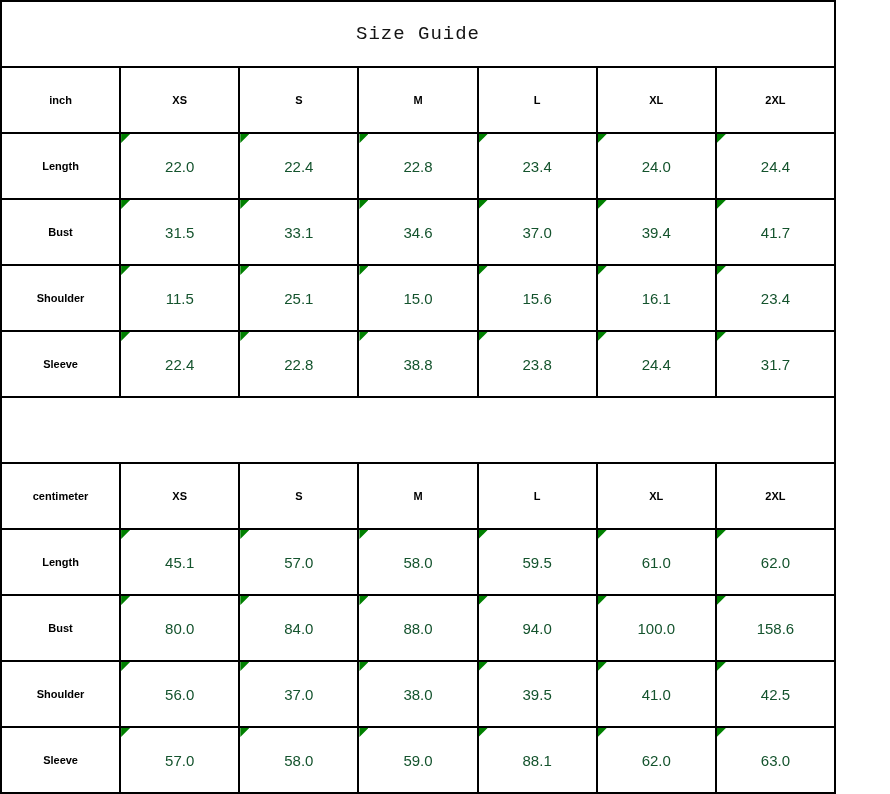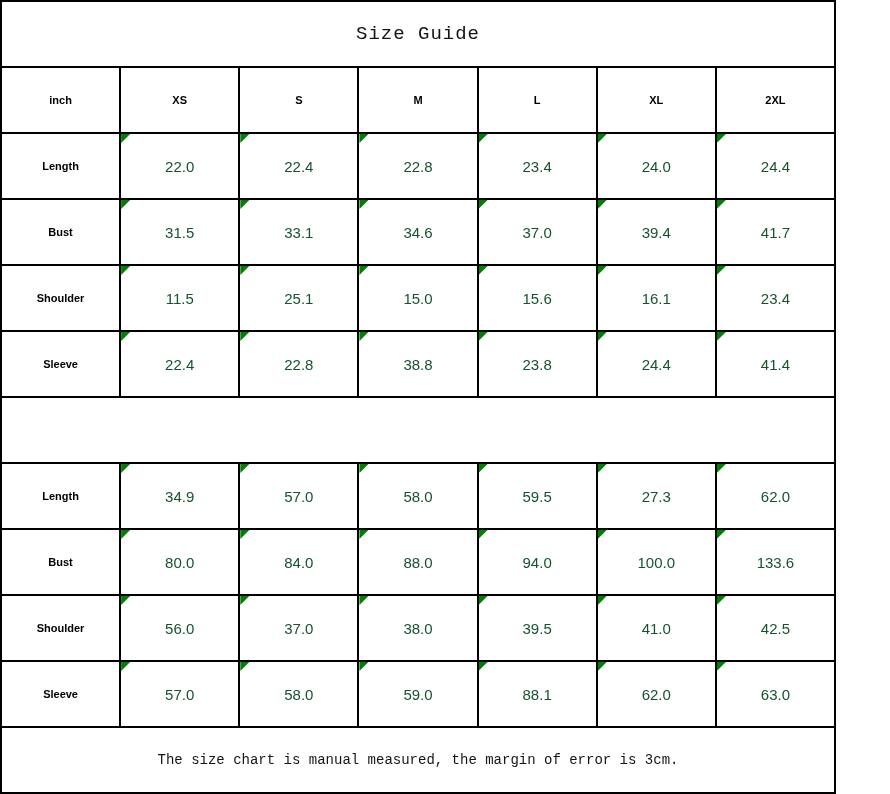--- a/index.html
+++ b/index.html
@@ -106,46 +106,55 @@
     <td class="value-cell"><i class="flag"></i><span>23.4</span></td>
   </tr>
 
   <tr>
     <td class="label-cell">Sleeve</td>
     <td class="value-cell"><i class="flag"></i><span>22.4</span></td>
     <td class="value-cell"><i class="flag"></i><span>22.8</span></td>
     <td class="value-cell"><i class="flag"></i><span>38.8</span></td>
     <td class="value-cell"><i class="flag"></i><span>23.8</span></td>
     <td class="value-cell"><i class="flag"></i><span>24.4</span></td>
-    <td class="value-cell"><i class="flag"></i><span>41.4</span></td>
+    <td class="value-cell"><i class="flag"></i><span>31.7</span></td>
   </tr>
 
   <tr>
     <td colspan="7" class="gap-cell"></td>
   </tr>
 
+  <tr>
+    <td class="unit-cell">centimeter</td>
+    <td class="size-cell">XS</td>
+    <td class="size-cell">S</td>
+    <td class="size-cell">M</td>
+    <td class="size-cell">L</td>
+    <td class="size-cell">XL</td>
+    <td class="size-cell">2XL</td>
+  </tr>
 
   <tr>
     <td class="label-cell">Length</td>
-    <td class="value-cell"><i class="flag"></i><span>34.9</span></td>
+    <td class="value-cell"><i class="flag"></i><span>45.1</span></td>
     <td class="value-cell"><i class="flag"></i><span>57.0</span></td>
     <td class="value-cell"><i class="flag"></i><span>58.0</span></td>
     <td class="value-cell"><i class="flag"></i><span>59.5</span></td>
-    <td class="value-cell"><i class="flag"></i><span>27.3</span></td>
+    <td class="value-cell"><i class="flag"></i><span>61.0</span></td>
     <td class="value-cell"><i class="flag"></i><span>62.0</span></td>
   </tr>
 
   <tr>
     <td class="label-cell">Bust</td>
     <td class="value-cell"><i class="flag"></i><span>80.0</span></td>
     <td class="value-cell"><i class="flag"></i><span>84.0</span></td>
     <td class="value-cell"><i class="flag"></i><span>88.0</span></td>
     <td class="value-cell"><i class="flag"></i><span>94.0</span></td>
     <td class="value-cell"><i class="flag"></i><span>100.0</span></td>
-    <td class="value-cell"><i class="flag"></i><span>133.6</span></td>
+    <td class="value-cell"><i class="flag"></i><span>158.6</span></td>
   </tr>
 
   <tr>
     <td class="label-cell">Shoulder</td>
     <td class="value-cell"><i class="flag"></i><span>56.0</span></td>
     <td class="value-cell"><i class="flag"></i><span>37.0</span></td>
     <td class="value-cell"><i class="flag"></i><span>38.0</span></td>
     <td class="value-cell"><i class="flag"></i><span>39.5</span></td>
     <td class="value-cell"><i class="flag"></i><span>41.0</span></td>
     <td class="value-cell"><i class="flag"></i><span>42.5</span></td>
@@ -154,17 +163,14 @@
   <tr>
     <td class="label-cell">Sleeve</td>
     <td class="value-cell"><i class="flag"></i><span>57.0</span></td>
     <td class="value-cell"><i class="flag"></i><span>58.0</span></td>
     <td class="value-cell"><i class="flag"></i><span>59.0</span></td>
     <td class="value-cell"><i class="flag"></i><span>88.1</span></td>
     <td class="value-cell"><i class="flag"></i><span>62.0</span></td>
     <td class="value-cell"><i class="flag"></i><span>63.0</span></td>
   </tr>
 
-  <tr>
-    <td colspan="7" class="footer-cell">The size chart is manual measured, the margin of error is 3cm.</td>
-  </tr>
 </tbody>
   </table>
 
 </body></html>

